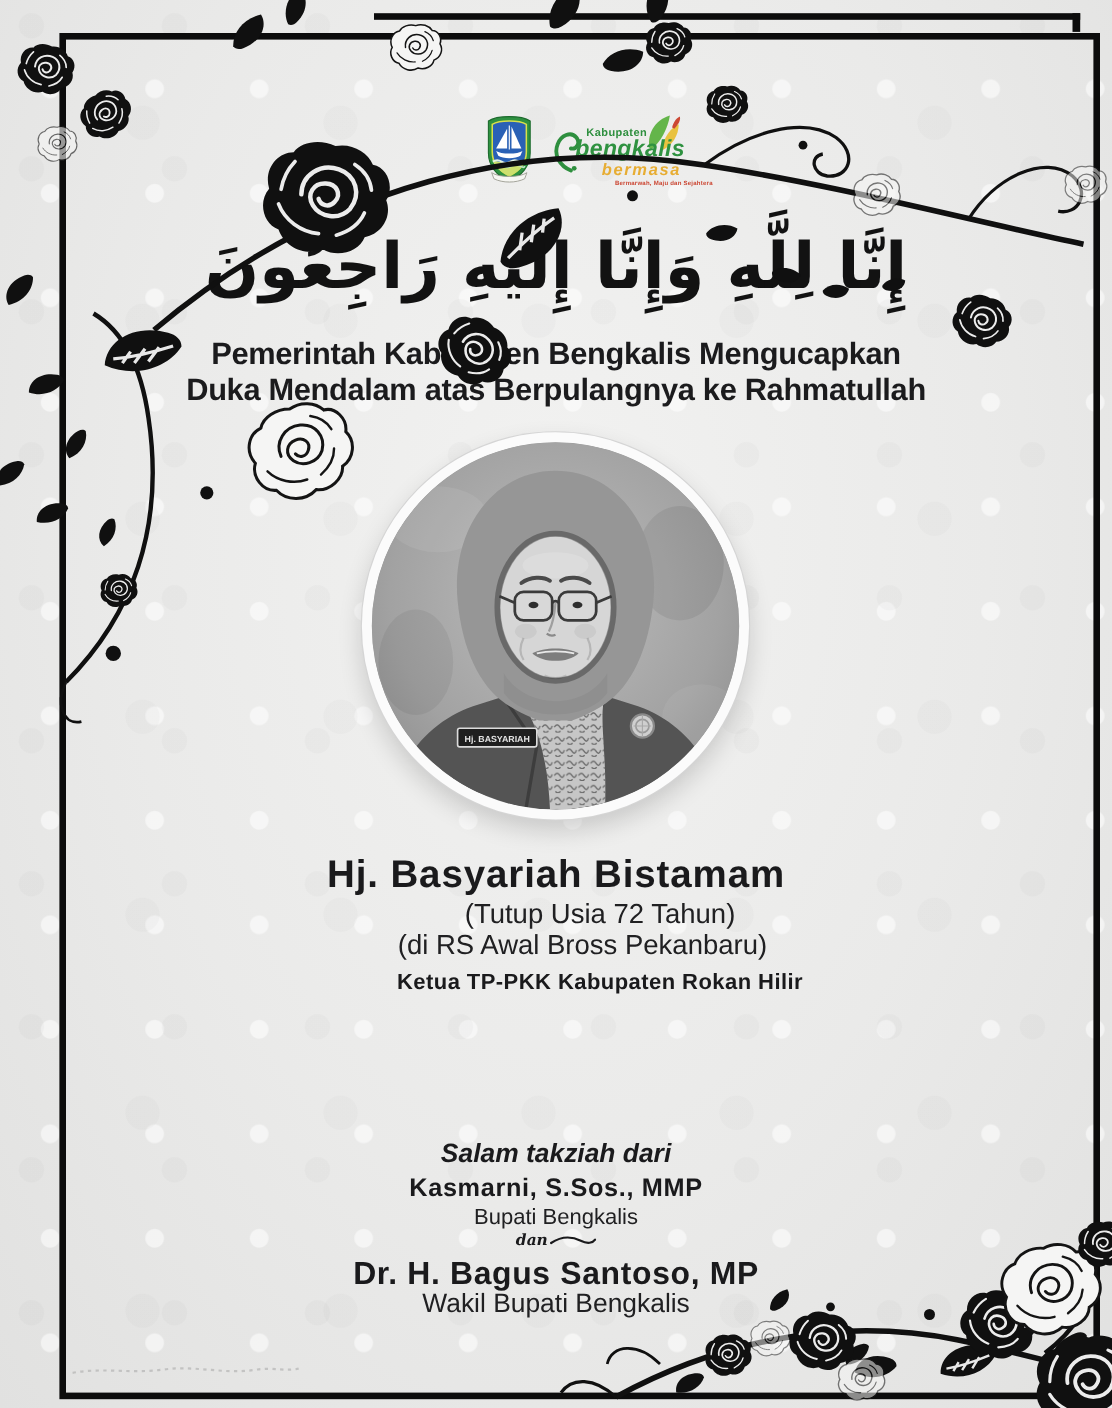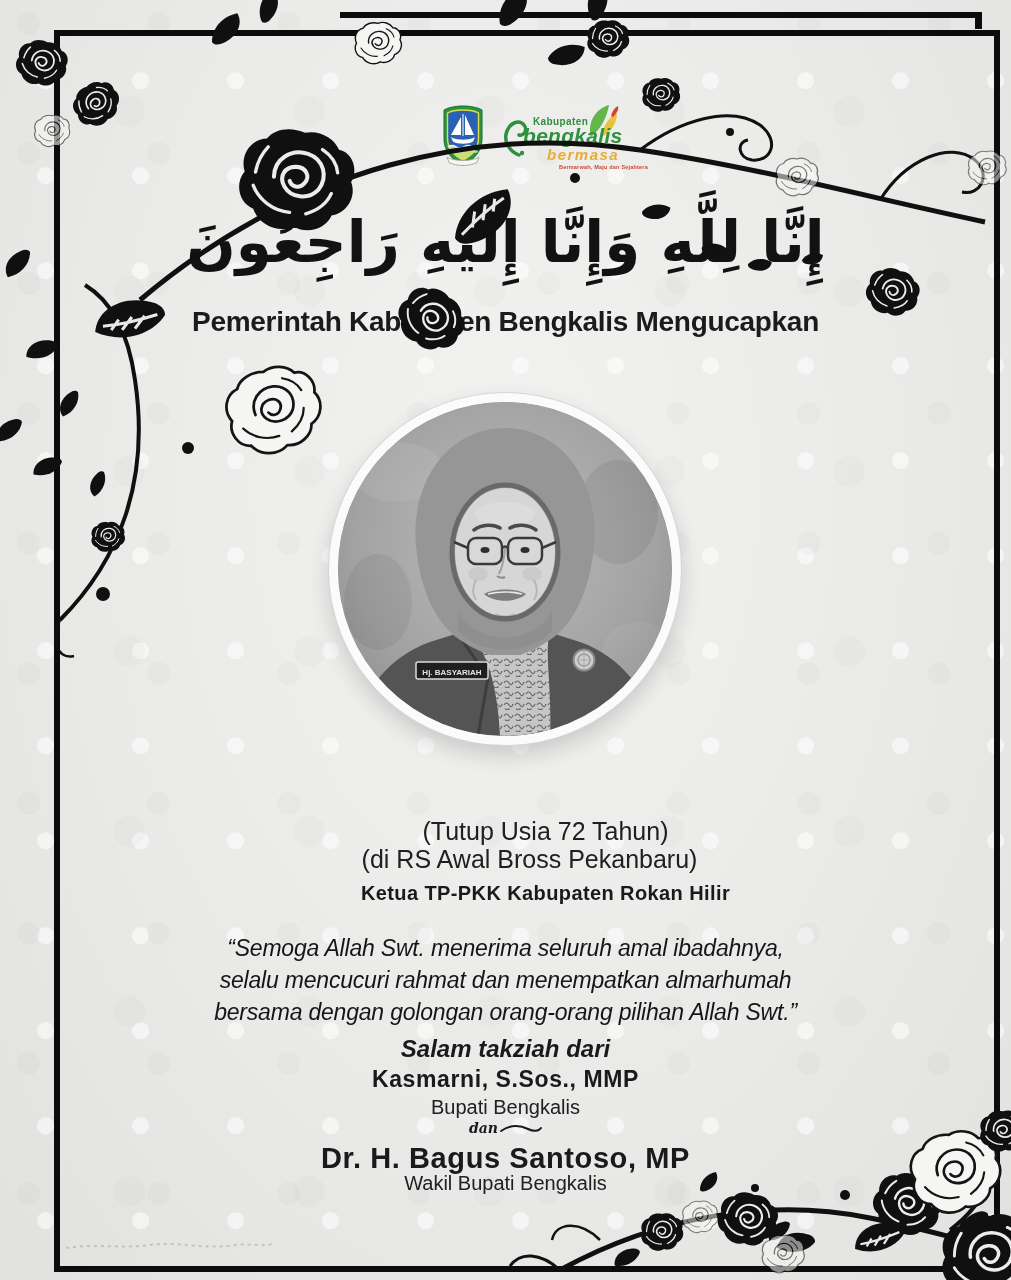--- a/index.html
+++ b/index.html
@@ -40,21 +40,21 @@
   .sub1{top:817px;font-size:25px;font-weight:500;color:#202022;padding-left:40px;}
   .sub2{top:845px;font-size:25px;font-weight:500;color:#202022;margin-left:24px;}
   .position{top:882px;font-size:20px;font-weight:800;letter-spacing:.4px;margin-left:40px;}
   .quote{top:932px;font-size:23px;line-height:32px;font-style:italic;font-weight:500;color:#151517;letter-spacing:-0.2px;}
   .salam{top:1035px;font-size:24px;font-weight:700;font-style:italic;}
   .p1name{top:1066px;font-size:23px;font-weight:800;letter-spacing:.6px;}
   .p1title{top:1096px;font-size:20px;font-weight:500;color:#202022;}
   .dan-row{top:1120px;height:26px;font-family:"DejaVu Serif",serif;font-style:italic;font-weight:700;font-size:14px;color:#1a1a1c;}
   .dan-row svg{vertical-align:middle;margin-left:2px;}
   .p2name{top:1142px;font-size:29px;font-weight:800;letter-spacing:.6px;}
-  .p2title{top:1172px;font-size:20px;font-weight:500;color:#202022;}
+  .p2title{top:1172px;font-size:24px;font-weight:500;color:#202022;}
   .florals{position:absolute;left:0;top:0;z-index:3;pointer-events:none;}
 </style>
 </head>
 <body>
 
 <div class="page">
 
   <div class="frame"></div>
   <div class="frame-top-line"></div>
   <div class="frame-top-stub"></div>
@@ -88,20 +88,21 @@
         <span class="beng">bengkalis</span>
         <span class="berm">bermasa</span>
         <span class="tag">Bermarwah, Maju dan Sejahtera</span>
       </div>
     </div>
 
     <div class="center arabic">إِنَّا لِلَّهِ وَإِنَّا إِلَيْهِ رَاجِعُونَ</div>
 
     <div class="center heading">
       <div>Pemerintah Kabupaten Bengkalis Mengucapkan</div>
+      <div>Duka Mendalam atas Berpulangnya ke Rahmatullah</div>
     </div>
 
     <div class="photo-wrap">
       <svg width="334" height="334" viewBox="0 0 334 334">
         <defs>
           <radialGradient id="pbg" cx="50%" cy="42%" r="75%">
             <stop offset="0%" stop-color="#bcbcbc"></stop>
               <stop offset="60%" stop-color="#a2a2a2"></stop>
               <stop offset="100%" stop-color="#858585"></stop>
           </radialGradient>
@@ -149,29 +150,25 @@
           <rect x="78" y="260" width="72" height="17" rx="2" fill="#1f1f1f" stroke="#dcdcdc" stroke-width="1.5"></rect>
           <text x="114" y="272.5" text-anchor="middle" font-size="8" font-weight="bold" fill="#e3e3e3" font-family="Liberation Sans, sans-serif">Hj. BASYARIAH</text>
 
           <circle cx="246" cy="258" r="10.5" fill="#cfcfcf" stroke="#8a8a8a" stroke-width="2"></circle>
           <circle cx="246" cy="258" r="6" fill="none" stroke="#9a9a9a" stroke-width="1.5"></circle>
           <path d="M246,249 L246,267 M238,258 L254,258" stroke="#a8a8a8" stroke-width="1"></path>
         </g>
       </svg>
     </div>
 
+    <div class="center name">Hj. Basyariah Bistamam</div>
     <div class="center sub1">(Tutup Usia 72 Tahun)</div>
     <div class="center sub2">(di RS Awal Bross Pekanbaru)</div>
     <div class="center position">Ketua TP-PKK Kabupaten Rokan Hilir</div>
 
-    <div class="center quote">
-      <div>“Semoga Allah Swt. menerima seluruh amal ibadahnya,</div>
-      <div>selalu mencucuri rahmat dan menempatkan almarhumah</div>
-      <div>bersama dengan golongan orang-orang pilihan Allah Swt.”</div>
-    </div>
 
     <div class="center salam">Salam takziah dari</div>
     <div class="center p1name">Kasmarni, S.Sos., MMP</div>
     <div class="center p1title">Bupati Bengkalis</div>
     <div class="center dan-row">
       <span>dan</span><svg width="42" height="14" viewBox="0 0 42 14">
           <path d="M1,9 C10,3 20,3 28,7 C34,10 39,9 41,6" stroke="#1a1a1c" stroke-width="2" fill="none" stroke-linecap="round"></path>
         </svg>
     </div>
     <div class="center p2name">Dr. H. Bagus Santoso, MP</div>

